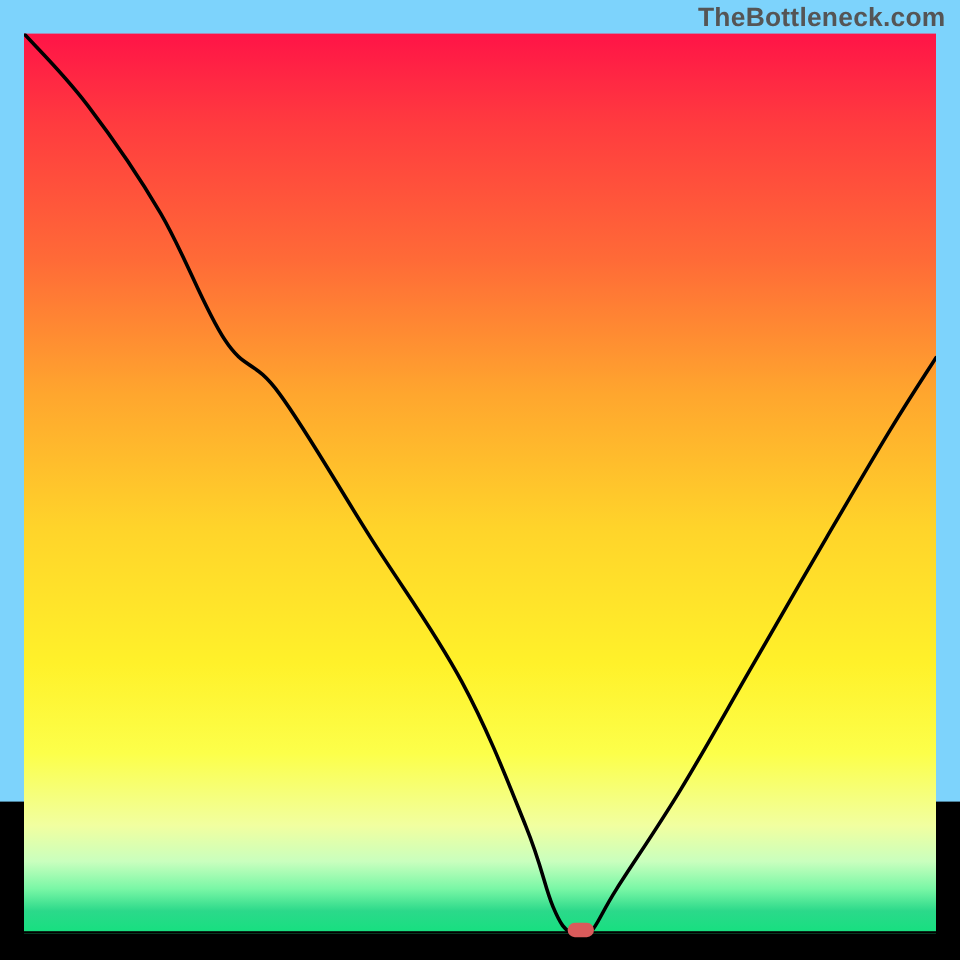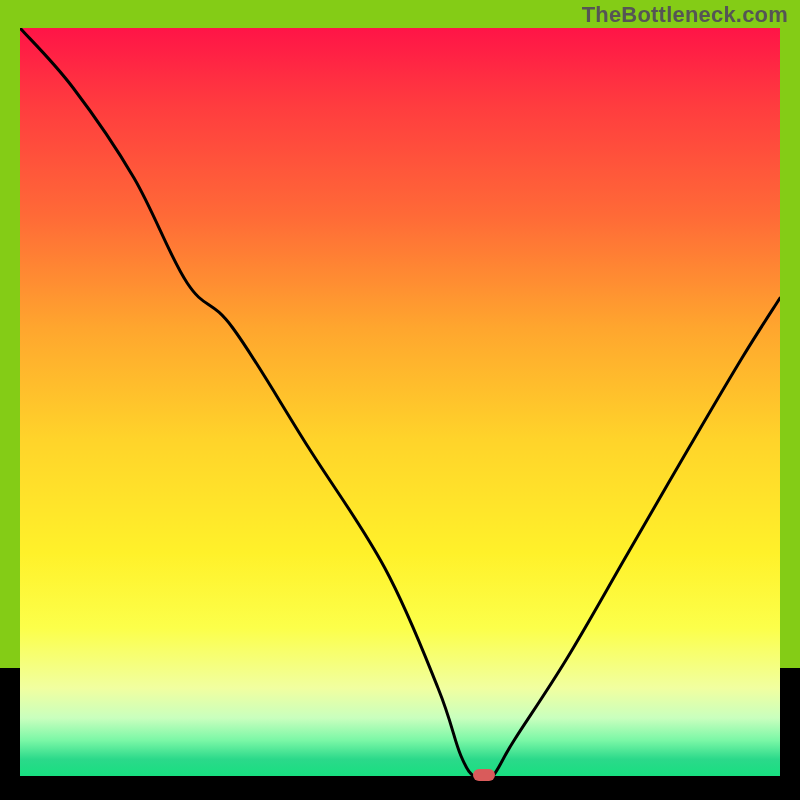--- a/index.html
+++ b/index.html
@@ -8,21 +8,21 @@
     width: 800px;
     height: 800px;
     background: #000;
     overflow: hidden;
     font-family: Arial, Helvetica, sans-serif;
   }
   .frame {
     position: relative;
     width: 800px;
     height: 668px;
-    background: #84cc16;
+    background: #7dd3fc;
   }
   .watermark {
     position: absolute;
     top: 2px;
     right: 12px;
     color: #555555;
     font-size: 22px;
     font-weight: 600;
     letter-spacing: 0.2px;
     z-index: 20;

